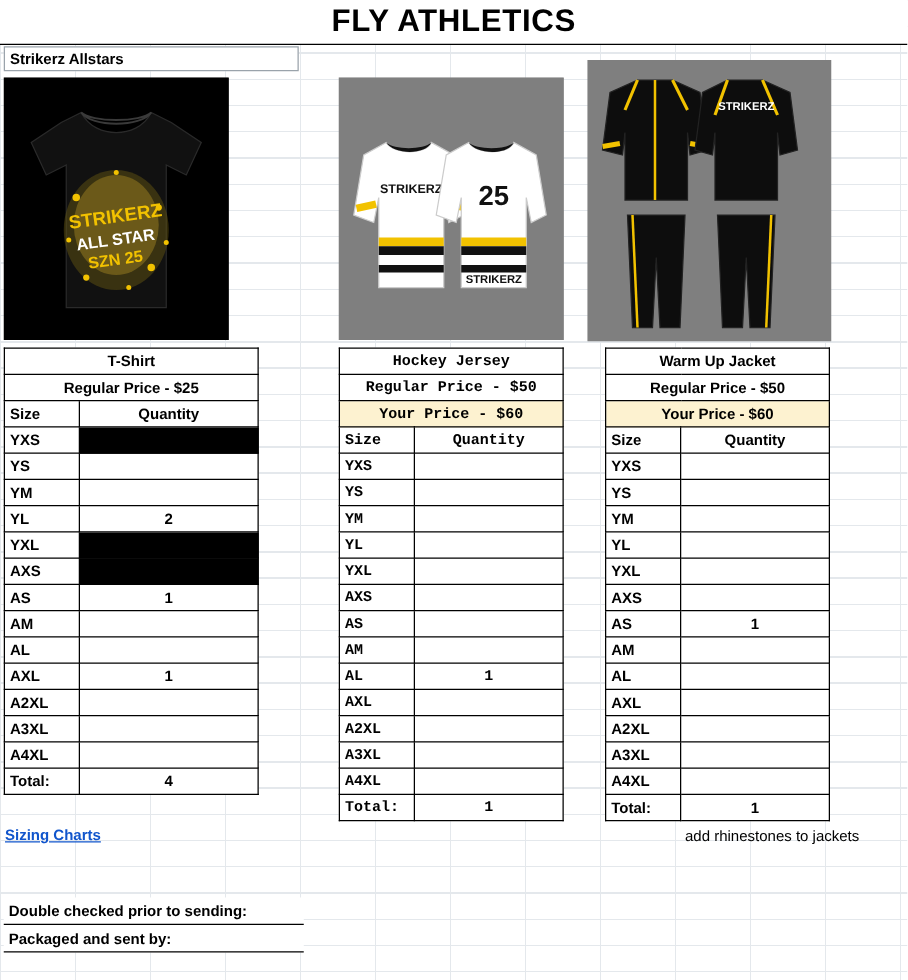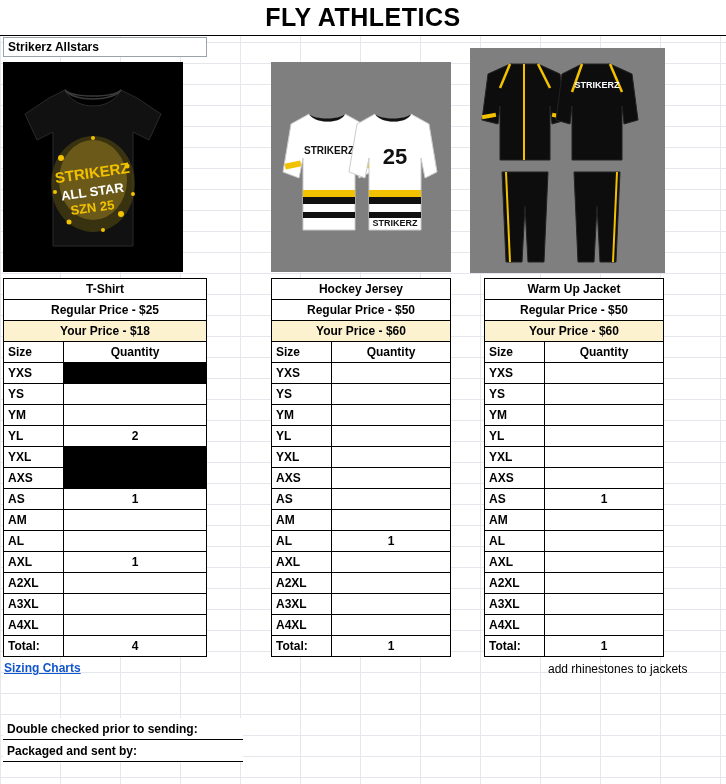--- a/index.html
+++ b/index.html
@@ -29,21 +29,21 @@
   #title {
     left: 0; top: 0; width: 726px; height: 36px;
     display: flex; align-items: center; justify-content: center;
     font-size: 25px; font-weight: bold; letter-spacing: .5px;
     color: #000; background: #fff;
     border-bottom: 1px solid #000;
   }
 
   
   #teambox {
-    left: 3px; top: 37px; width: 204px; height: 20px;
+    left: 3px; top: 37px; width: 236px; height: 20px;
     background: #fff;
     border: 1px solid #9aa3ab;
     display: flex; align-items: center;
     padding-left: 4px;
     font-size: 12px; font-weight: bold; color: #000;
   }
 
   
   .imgbox { background: #7f7f7f; overflow: hidden; }
   #img-tshirt { left: 3px;   top: 62px;  width: 180px; height: 210px; background:#000; }
@@ -66,21 +66,21 @@
   }
   .hdr-name, .hdr-reg { text-align: center; }
   .hdr-your { text-align: center; background: #fdf2d0; }
   .col-size { text-align: left; }
   .col-qty  { text-align: center; font-weight: normal; }
   .blackcell { background: #000; }
   .totlabel { text-align: left; }
   .totval   { text-align: center; }
 
   #tbl-tshirt { position: absolute; left: 3px;   top: 278px; width: 204px; }
-  #tbl-jersey { position: absolute; left: 271px; top: 278px; width: 180px; }
+  #tbl-jersey { position: absolute; left: 271px; top: 278px; width: 180px; font-family: Liberation Mono, monospace; }
   #tbl-jacket { position: absolute; left: 484px; top: 278px; width: 180px; }
   #tbl-tshirt .col-size { width: 60px; }
   #tbl-jersey .col-size { width: 60px; }
   #tbl-jacket .col-size { width: 60px; }
 
   
   #sizing-link {
     left: 4px; top: 661px;
     font-size: 12px; font-weight: bold; color: #1155cc;
     text-decoration: underline; cursor: pointer; text-align: right;
@@ -204,23 +204,20 @@
 
   <table id="tbl-tshirt" class="ptable">
       <tbody>
         <tr>
           <td class="hdr-name" colspan="2">T-Shirt</td>
         </tr>
         <tr>
           <td class="hdr-reg" colspan="2">Regular Price - $25</td>
         </tr>
         <tr>
-          <td class="hdr-your" colspan="2">Your Price - $18</td>
-        </tr>
-        <tr>
           <td class="col-size">Size</td>
           <td class="col-qty" style="font-weight:bold">Quantity</td>
         </tr>
         <tr>
           <td class="col-size">YXS</td>
           <td class="col-qty blackcell"></td>
         </tr>
         <tr>
           <td class="col-size">YS</td>
           <td class="col-qty"></td>

